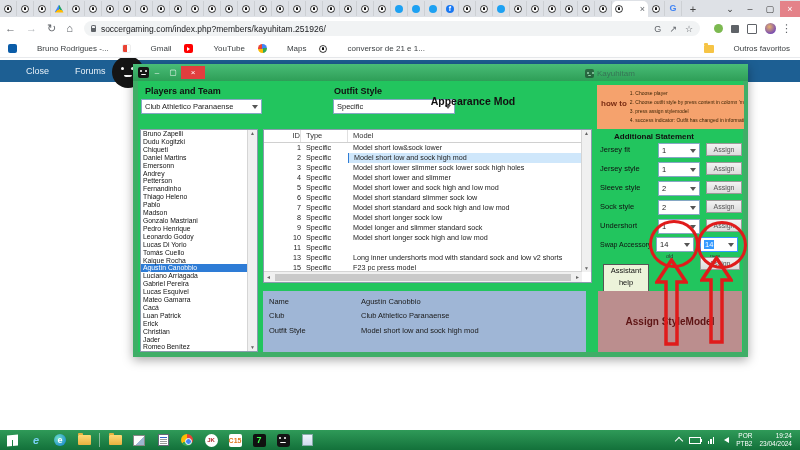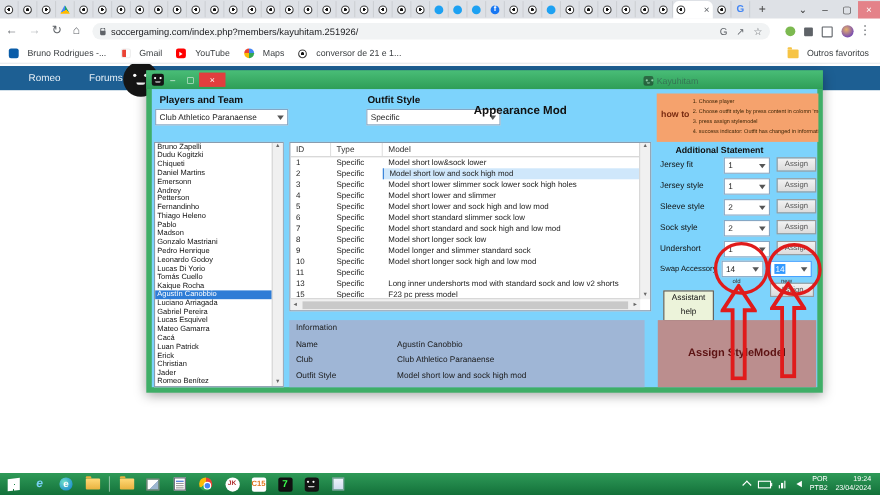--- a/index.html
+++ b/index.html
@@ -26,21 +26,21 @@
   .lock{width:5px;height:4px;background:#5f6368;border-radius:1px;position:relative;margin-right:5px;margin-top:2px;flex:0 0 auto;}
   .lock::before{content:"";position:absolute;top:-3px;left:0.5px;width:2.5px;height:3px;border:1px solid #5f6368;border-bottom:none;border-radius:2px 2px 0 0;}
   #url-text{font-size:8.5px;color:#202124;white-space:nowrap;overflow:hidden;}
   .box-glyph{font-size:9px;color:#5f6368;margin-left:8px;}
   .ext-green{width:9px;height:9px;border-radius:50%;background:#7cb950;margin-left:8px;}
   .ext-puzzle{width:8px;height:8px;background:#5f6368;border-radius:1px;margin-left:8px;}
   .ext-square{width:8px;height:8px;border:1.5px solid #5f6368;border-radius:1px;margin-left:8px;}
   .chrome-avatar{width:11px;height:11px;border-radius:50%;background:radial-gradient(circle at 40% 35%,#e7b26a,#7b4fb0 70%);margin-left:8px;}
   #bookmarksbar{left:0;top:40px;width:800px;height:18px;background:#fff;display:flex;align-items:center;z-index:5;border-bottom:1px solid #e8eaed;padding-left:8px;box-sizing:border-box;}
   .bm-item{display:flex;align-items:center;margin-right:13px;flex:0 0 auto;}
-  .bm-label{font-size:8px;color:#3c4043;margin-left:8px;white-space:nowrap;}
+  .bm-label{font-size:8px;color:#3c4043;margin-left:20px;white-space:nowrap;}
   .bm-ico{width:9px;height:9px;border-radius:2px;flex:0 0 auto;}
   .bm-avatar-blue{background:#0a5ca8;}
   .bm-gmail{background:linear-gradient(90deg,#ea4335 50%,#fff 50%);border:1px solid #eee;box-sizing:border-box;}
   .bm-youtube{background:#ff0000;position:relative;}
   .bm-youtube::after{content:"";position:absolute;left:3px;top:2.5px;border-left:3px solid #fff;border-top:2px solid transparent;border-bottom:2px solid transparent;}
   .bm-maps{background:conic-gradient(#4285f4 0 25%,#34a853 0 50%,#fbbc05 0 75%,#ea4335 0);border-radius:50%;}
   .bm-folder{width:10px;height:8px;background:#f6c445;border-radius:1px;position:relative;}
   .bm-folder::before{content:"";position:absolute;top:-2px;left:0;width:4px;height:2px;background:#f6c445;border-radius:1px 1px 0 0;}
   #other-fav{margin-left:auto;display:flex;align-items:center;margin-right:10px;}
   
@@ -76,42 +76,42 @@
   #pg-scrollbar{left:786px;top:58px;width:14px;height:372px;background:#f1f1f1;}
   #pg-thumb{left:789px;top:196px;width:8px;height:84px;background:#c4c7cb;}
   .sb-arrow{font-size:6px;color:#8a8a8a;text-align:center;width:14px;}
   
   #modal{left:133px;top:64px;width:615px;height:293px;background:#3fae67;z-index:10;box-shadow:0 3px 10px rgba(0,0,0,.35);}
   #modal-titlebar{position:absolute;left:0;top:0;width:100%;height:17px;background:linear-gradient(#49bd77,#2e9e57);display:flex;align-items:center;}
   #modal-icon{width:11px;height:11px;border-radius:2px;margin-left:5px;}
   #modal-title{flex:1;text-align:center;font-size:9px;color:#10331d;}
   .mt-btn{width:16px;height:13px;display:flex;align-items:center;justify-content:center;color:#eaf6ee;font-size:8px;}
   .mt-close{width:24px;background:#e23e3e;color:#fff;margin-right:2px;}
-  #modal-body{position:absolute;left:5px;top:17px;width:605px;height:271px;background:#7dd3fc;}
+  #modal-body{position:absolute;left:5px;top:17px;width:605px;height:271px;background:#22c55e;}
   .mlabel{font-size:9px;font-weight:bold;color:#111;}
   .combo{position:absolute;background:#fff;border:1px solid #86a7c4;font-size:7.5px;color:#222;display:flex;align-items:center;padding:0 3px;box-sizing:border-box;}
   .combo .arr{margin-left:auto;width:0;height:0;border:3px solid transparent;border-top:4px solid #555;margin-top:4px;}
   .combo .sel{background:#3399ff;color:#fff;padding:0 1px;}
   #howto-box{position:absolute;left:459px;top:4px;width:147px;height:44px;background:#f5a26d;display:flex;}
   #howto-label{font-size:8px;font-weight:bold;color:#7a2c12;margin:14px 3px 0 4px;white-space:nowrap;}
   .howto-line{font-size:5px;color:#3d2506;line-height:9px;white-space:nowrap;overflow:hidden;}
   #appearance-mod{position:absolute;left:245px;top:14px;width:180px;text-align:center;font-size:10.5px;font-weight:bold;color:#111;}
   
   #playerlist{position:absolute;left:2px;top:48px;width:118px;height:223px;background:#fff;border:1px solid #8a9cae;box-sizing:border-box;overflow:hidden;}
   .pl-item{font-size:6.8px;line-height:7.9px;padding-left:2px;color:#111;white-space:nowrap;}
   .pl-item.selected{background:#2e7cd6;color:#fff;}
   .vscroll{position:absolute;top:0;right:0;width:10px;height:100%;background:#f0f0f0;border-left:1px solid #d5d5d5;display:flex;flex-direction:column;justify-content:space-between;align-items:center;box-sizing:border-box;}
   .vs-a{font-size:5px;color:#666;line-height:7px;}
   
   #mtable{position:absolute;left:125px;top:48px;width:329px;height:154px;background:#fff;border:1px solid #8a9cae;box-sizing:border-box;overflow:hidden;}
   #mtable-head{height:12px;border-bottom:1px solid #d0d0d0;display:flex;font-size:7.5px;color:#333;}
   .th{padding:1px 0 0 5px;border-right:1px solid #e0e0e0;box-sizing:border-box;}
   .tr{display:flex;font-size:7.2px;color:#222;height:10px;line-height:10px;}
   .td{padding-left:5px;box-sizing:border-box;white-space:nowrap;overflow:hidden;}
-  .c1{width:37px;flex:0 0 auto;}
+  .c1{width:37px;flex:0 0 auto;text-align:right;}
   .c2{width:47px;flex:0 0 auto;}
   .c3{flex:1;min-width:0;}
   .td.hl{background:#cfe7fb;border-left:1px solid #2e7cd6;}
   #mtable-hscroll{position:absolute;left:0;bottom:0;width:318px;height:11px;background:#f0f0f0;border-top:1px solid #d5d5d5;display:flex;align-items:center;box-sizing:border-box;}
   #hs-thumb{height:7px;background:#c9c9c9;flex:1;margin:0 2px;}
   .hs-a{font-size:5px;color:#666;padding:0 2px;}
   
   #addl-title{position:absolute;left:455px;top:51px;width:122px;text-align:center;font-size:8px;font-weight:bold;color:#111;}
   .addl-label{position:absolute;left:462px;font-size:7.5px;color:#111;white-space:nowrap;}
   .winbtn{position:absolute;background:linear-gradient(#f2f2f2,#dcdcdc);border:1px solid #9a9a9a;font-size:7px;color:#555;text-align:center;line-height:11px;box-sizing:border-box;}
@@ -340,21 +340,21 @@
       </div>
     </div>
   <div id="other-fav">
     <span class="bm-ico bm-folder"></span>
     <span class="bm-label">Outros favoritos</span>
   </div>
 </div>
 
 <div id="page" class="abs"></div>
 <div id="navbar" class="abs">
-    <span class="nav-link">Romeo</span>
+    <span class="nav-link">Close</span>
     <span class="nav-link">Forums</span>
   </div>
 <div id="nav-avatar" class="abs"></div>
 <div id="leftcol-bg" class="abs"></div>
 <div id="tabbar" class="abs">
     <div class="page-tab active">Profile posts</div>
     <div class="page-tab">Latest activity</div>
   </div>
 <div id="post-area" class="abs"></div>
 <div class="abs avatar-photo" style="left:57px;top:140px;width:30px;height:30px;"></div>
@@ -598,21 +598,20 @@
     </div>
     <div class="swap-cap" style="left:528px;top:172px;">old</div>
     <div class="swap-cap" style="left:572px;top:172px;">new</div>
     <div class="winbtn" style="left:562px;top:176px;width:40px;height:13px;">Assign</div>
     <div id="assistant-btn">
       <div>Assistant</div>
         <div>help</div>
     </div>
 
     <div id="info-panel">
-      <div id="info-title">Information</div>
       <div id="info-rows">
           <div class="info-row">
             <span class="info-label">Name</span>
             <span>Agustín Canobbio</span>
           </div>
           <div class="info-row">
             <span class="info-label">Club</span>
             <span>Club Athletico Paranaense</span>
           </div>
           <div class="info-row">

